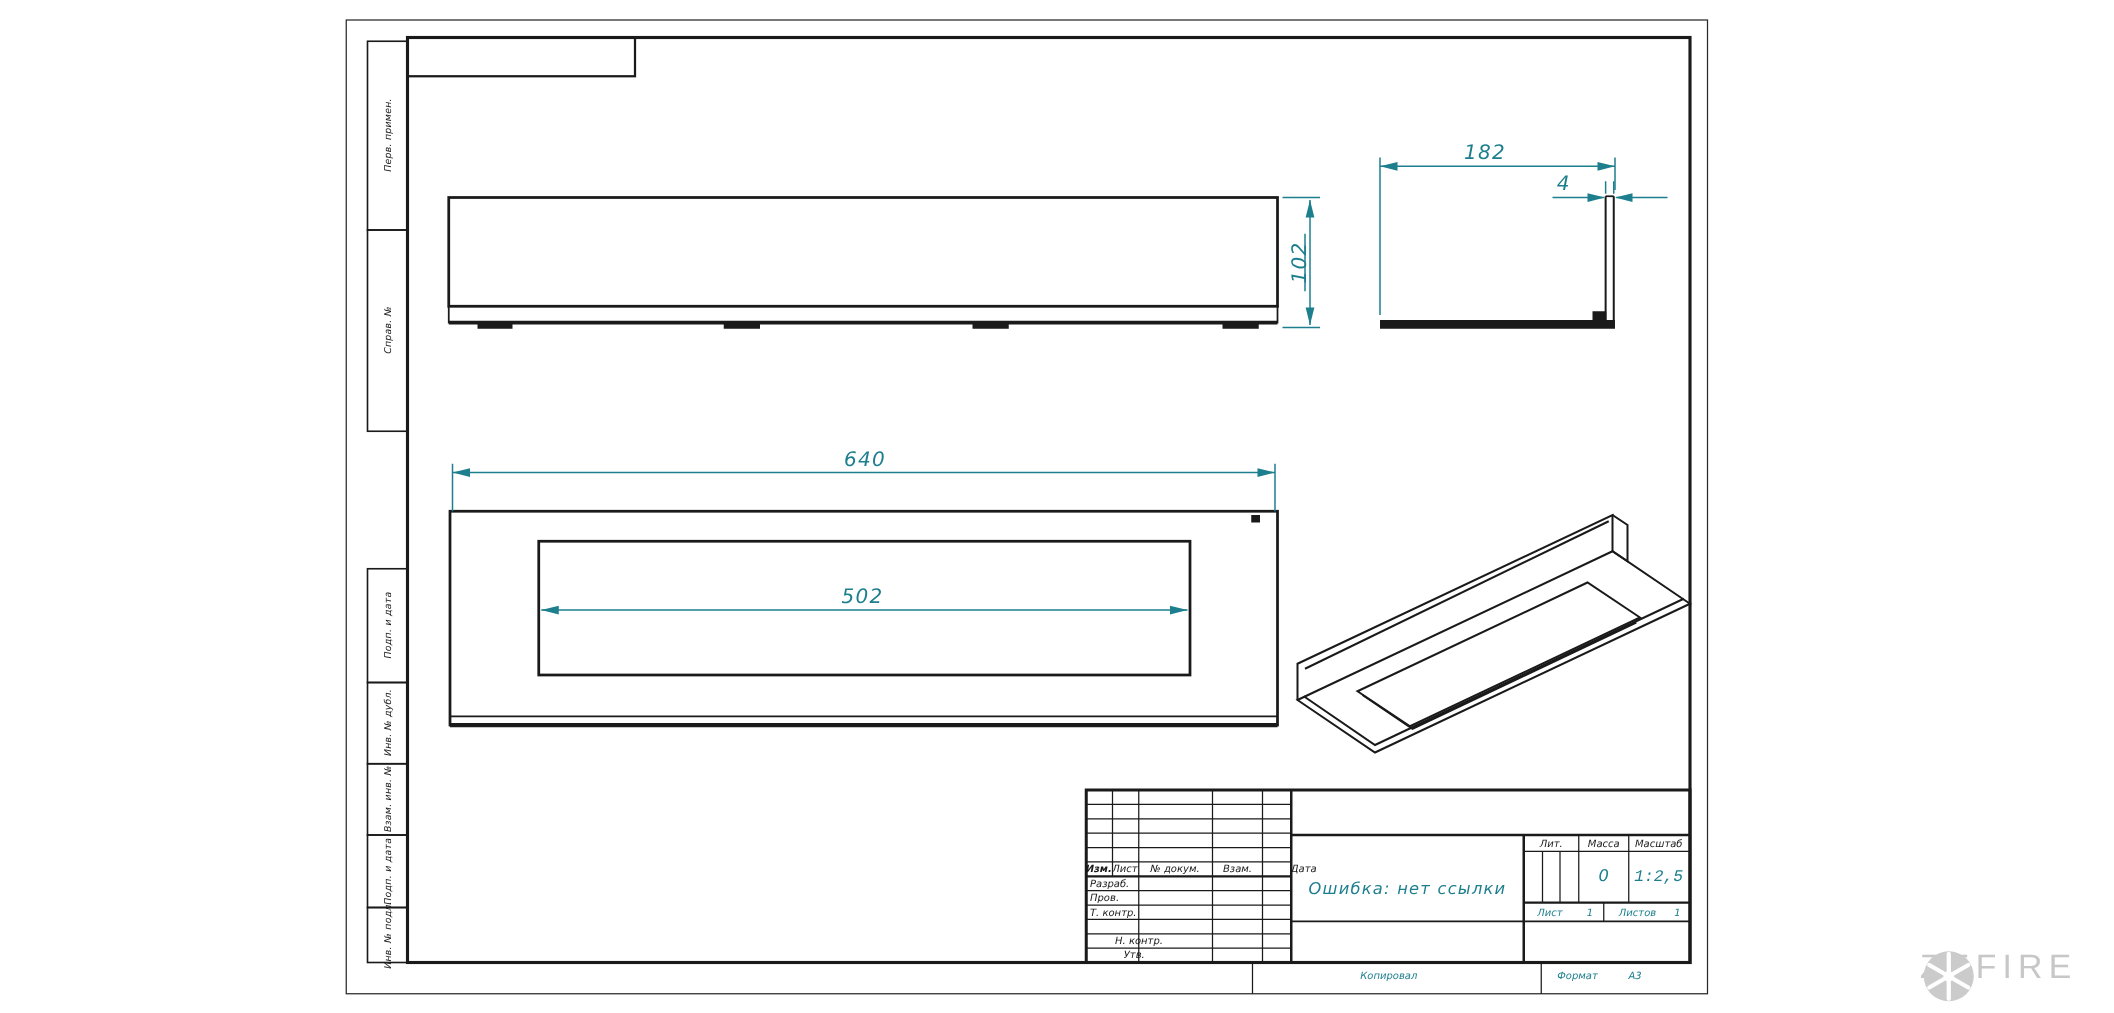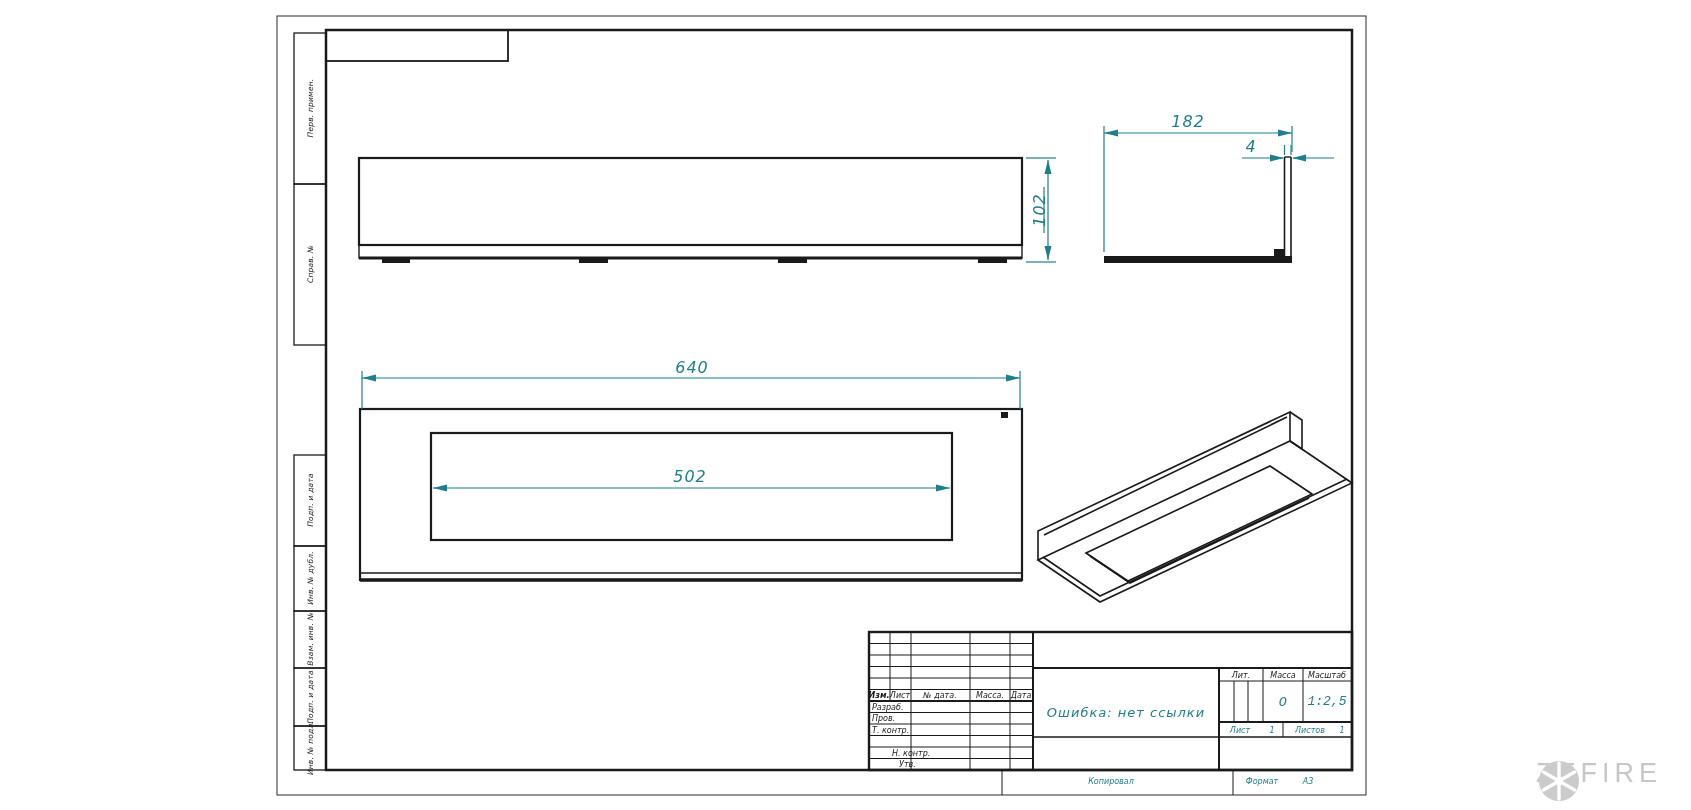--- a/index.html
+++ b/index.html
@@ -165,23 +165,23 @@
 <div class="txt rot s7" style="left:310px;top:108px;">Перв. примен.</div>
 <div class="txt rot s7" style="left:310px;top:264px;">Справ. №</div>
 <div class="txt rot s7" style="left:310px;top:500px;">Подп. и дата</div>
 <div class="txt rot s7" style="left:310px;top:578px;">Инв. № дубл.</div>
 <div class="txt rot s7" style="left:310px;top:639px;">Взам. инв. №</div>
 <div class="txt rot s7" style="left:310px;top:697px;">Подп. и дата</div>
 <div class="txt rot s7" style="left:310px;top:748px;">Инв. № подл.</div>
 
 <div class="txt s8" style="left:879px;top:695px;font-weight:bold;">Изм.</div>
 <div class="txt s8" style="left:900px;top:695px;">Лист</div>
-<div class="txt s8" style="left:940px;top:695px;">№ дата.</div>
-<div class="txt s8" style="left:990px;top:695px;">Масса.</div>
-<div class="txt s8" style="left:1021px;top:695px;">Дата</div>
+<div class="txt s8" style="left:940px;top:695px;">№ докум.</div>
+<div class="txt s8" style="left:990px;top:695px;">Взам.</div>
+<div class="txt s8" style="left:1021px;top:695px;padding-left:44px;">Дата</div>
 
 <div class="txt left s8" style="left:872px;top:707px;">Разраб.</div>
 <div class="txt left s8" style="left:872px;top:718px;">Пров.</div>
 <div class="txt left s8" style="left:872px;top:730px;">Т. контр.</div>
 <div class="txt left s8" style="left:872px;top:753px;padding-left:20px;">Н. контр.</div>
 <div class="txt left s8" style="left:872px;top:764px;margin-left:27px;">Утв.</div>
 
 <div class="txt teal name-cell" style="left:1126px;top:712px;">Ошибка: нет ссылки</div>
 
 <div class="txt s8" style="left:1241px;top:675px;">Лит.</div>

